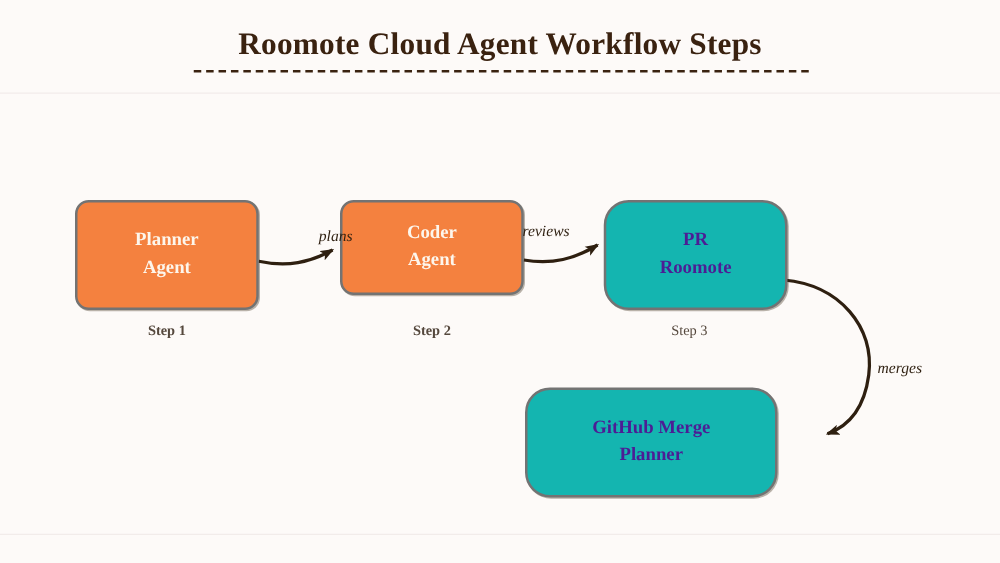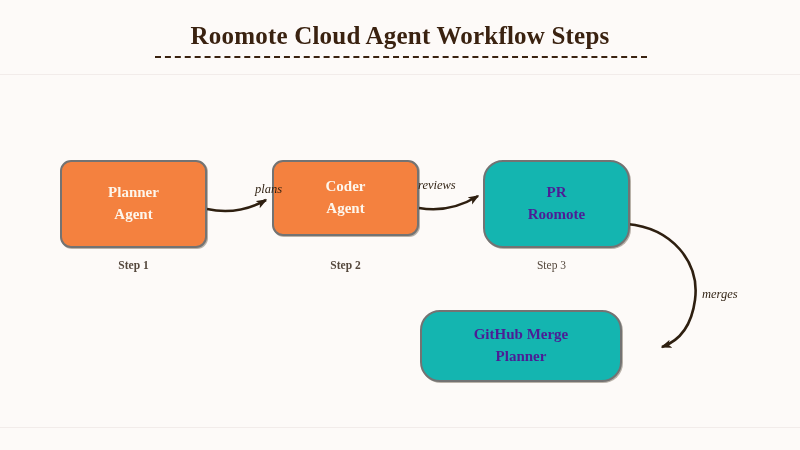--- a/index.html
+++ b/index.html
@@ -143,21 +143,21 @@
 <div class="step-caption" style="left:272px; top:259px; width:147px;font-weight:bold;">Step 2</div>
 
 <div class="node teal" style="left:483px; top:160px; width:147px; height:88px;">
   <span class="node-label">
     <span>PR</span><br>
     <span>Roomote</span>
   </span>
 </div>
 <div class="step-caption" style="left:478px; top:259px; width:147px;">Step 3</div>
 
-<div class="node teal" style="left:420px; top:310px; width:202px; height:72px;align-items:center;">
+<div class="node teal" style="left:420px; top:310px; width:202px; height:88px;align-items:center;">
   <span class="node-label">
     <span>GitHub Merge</span><br>
     <span>Planner</span>
   </span>
 </div>
 
 <div class="edge-label" style="left:219px; top:182px;margin-left:36px;">plans</div>
 <div class="edge-label" style="left:418px; top:178px;">reviews</div>
 <div class="edge-label" style="left:702px; top:287px;">merges</div>
 

